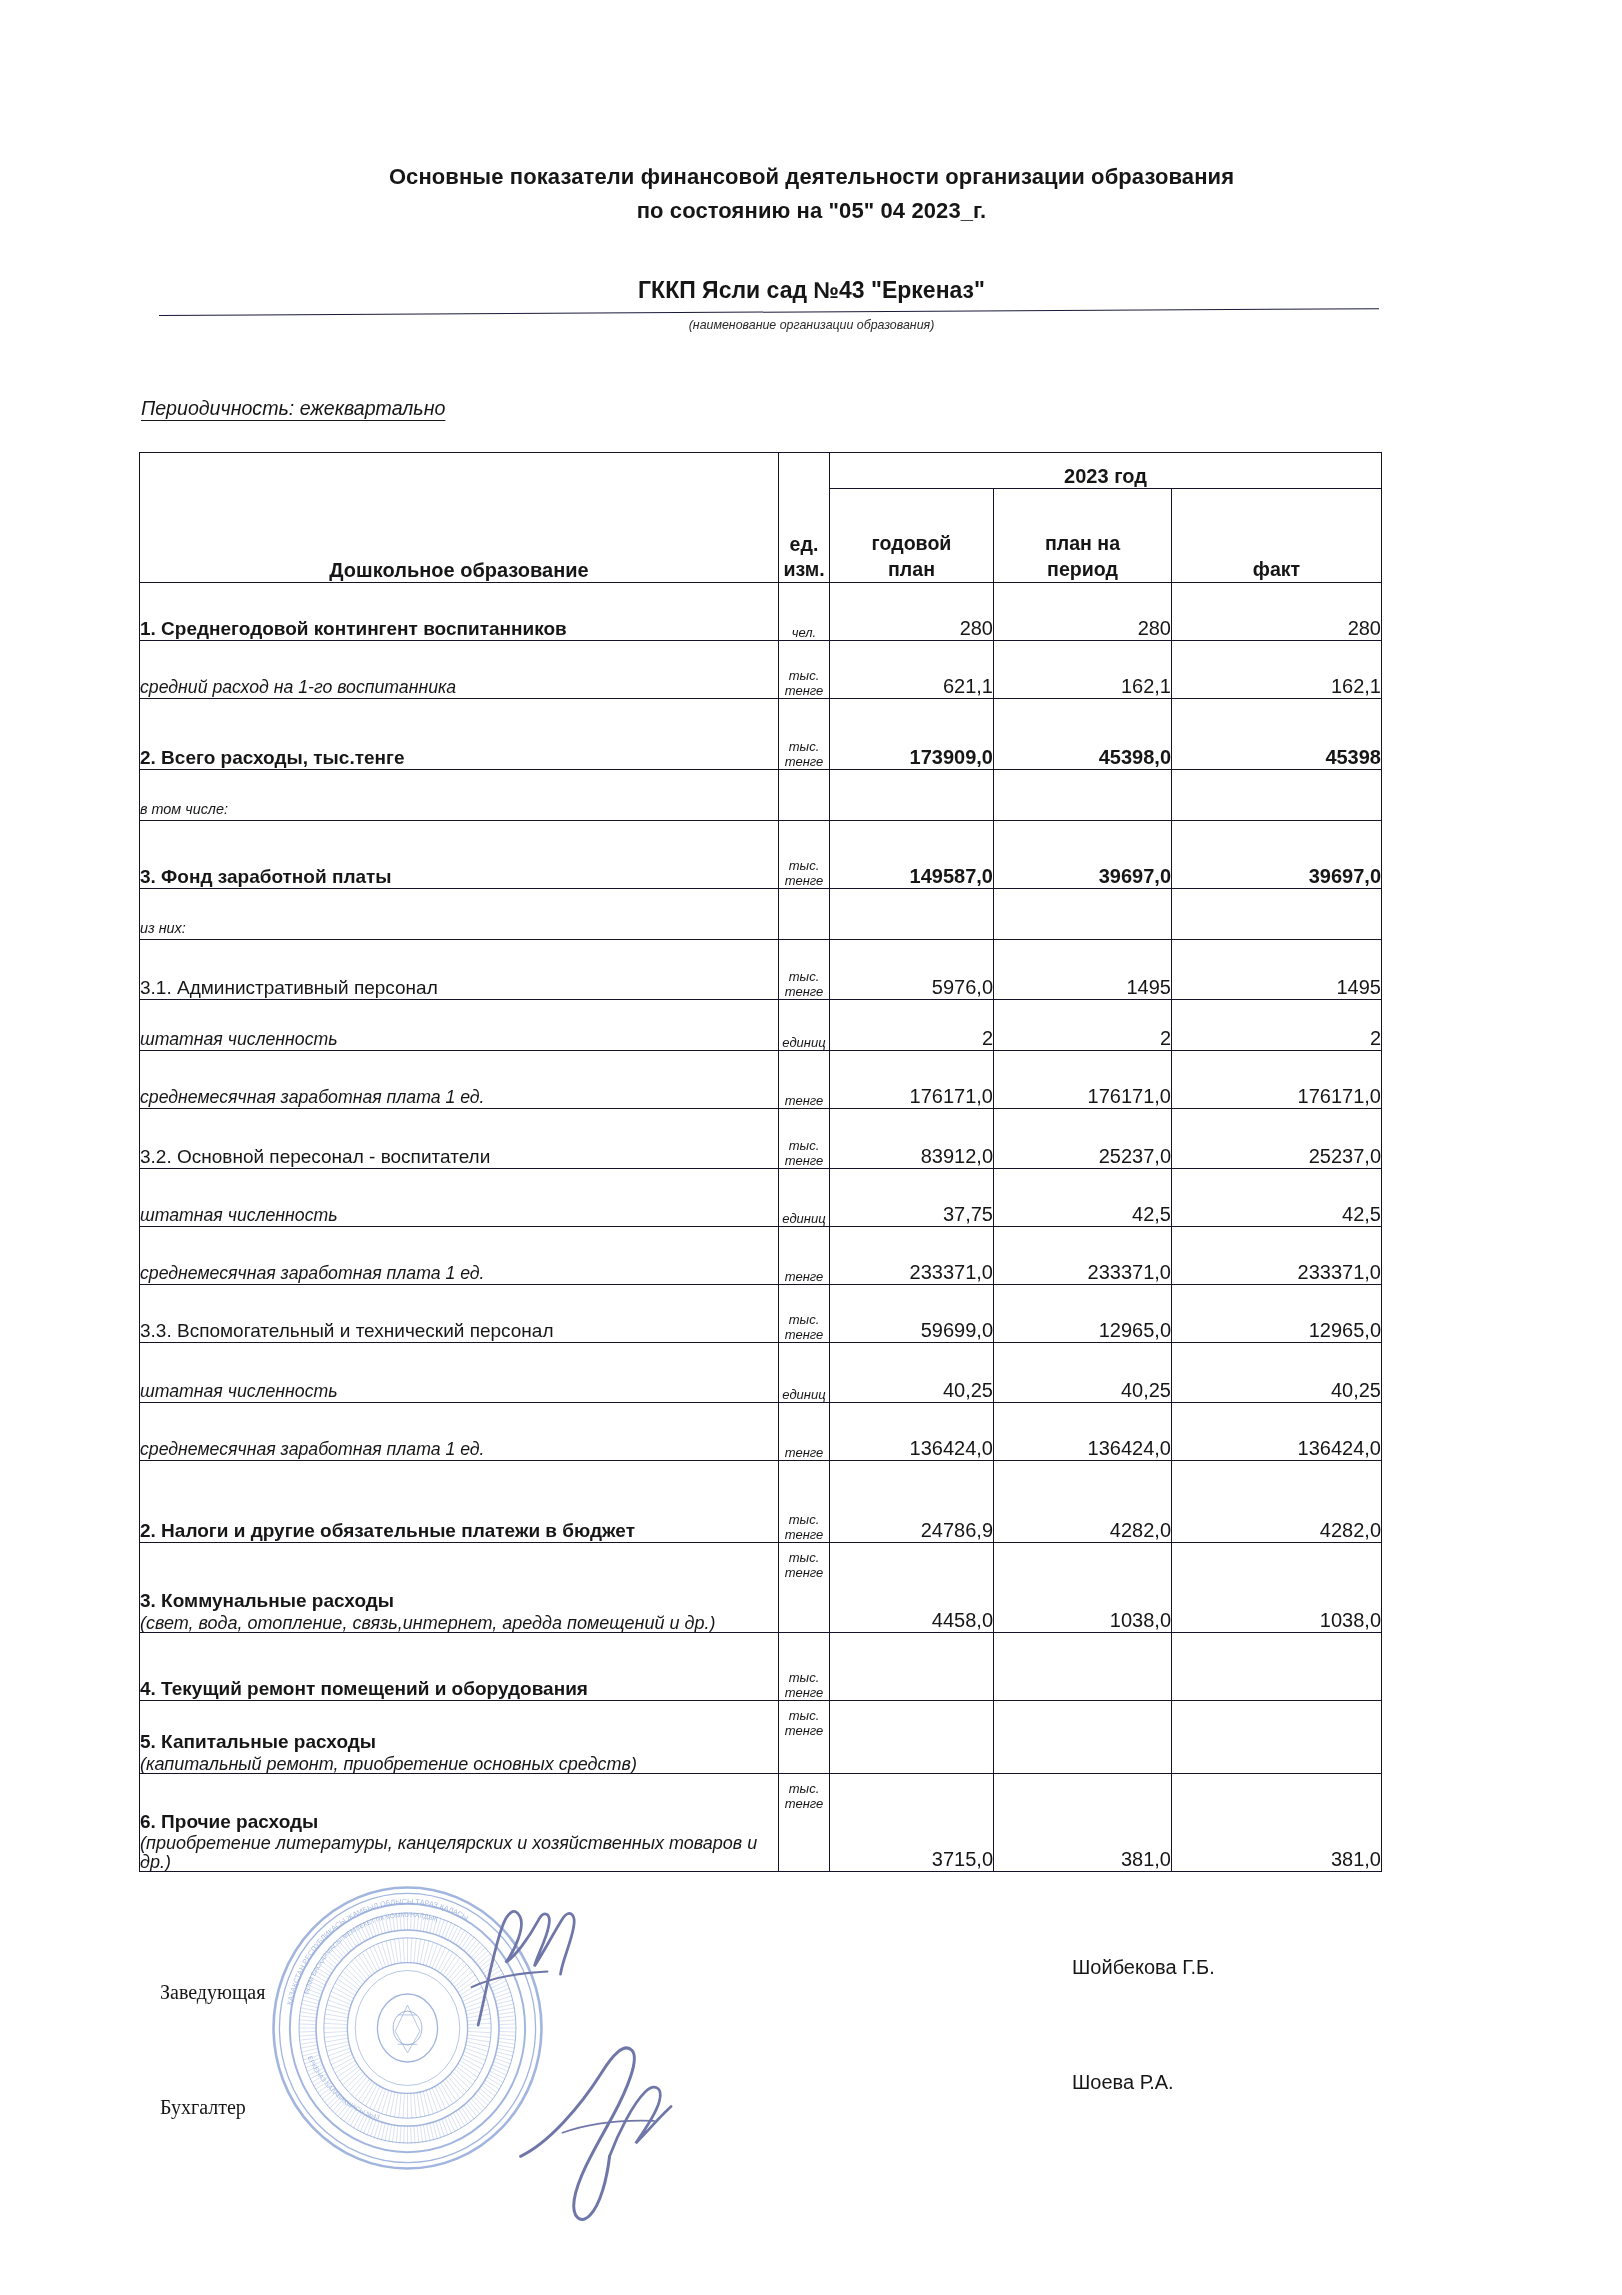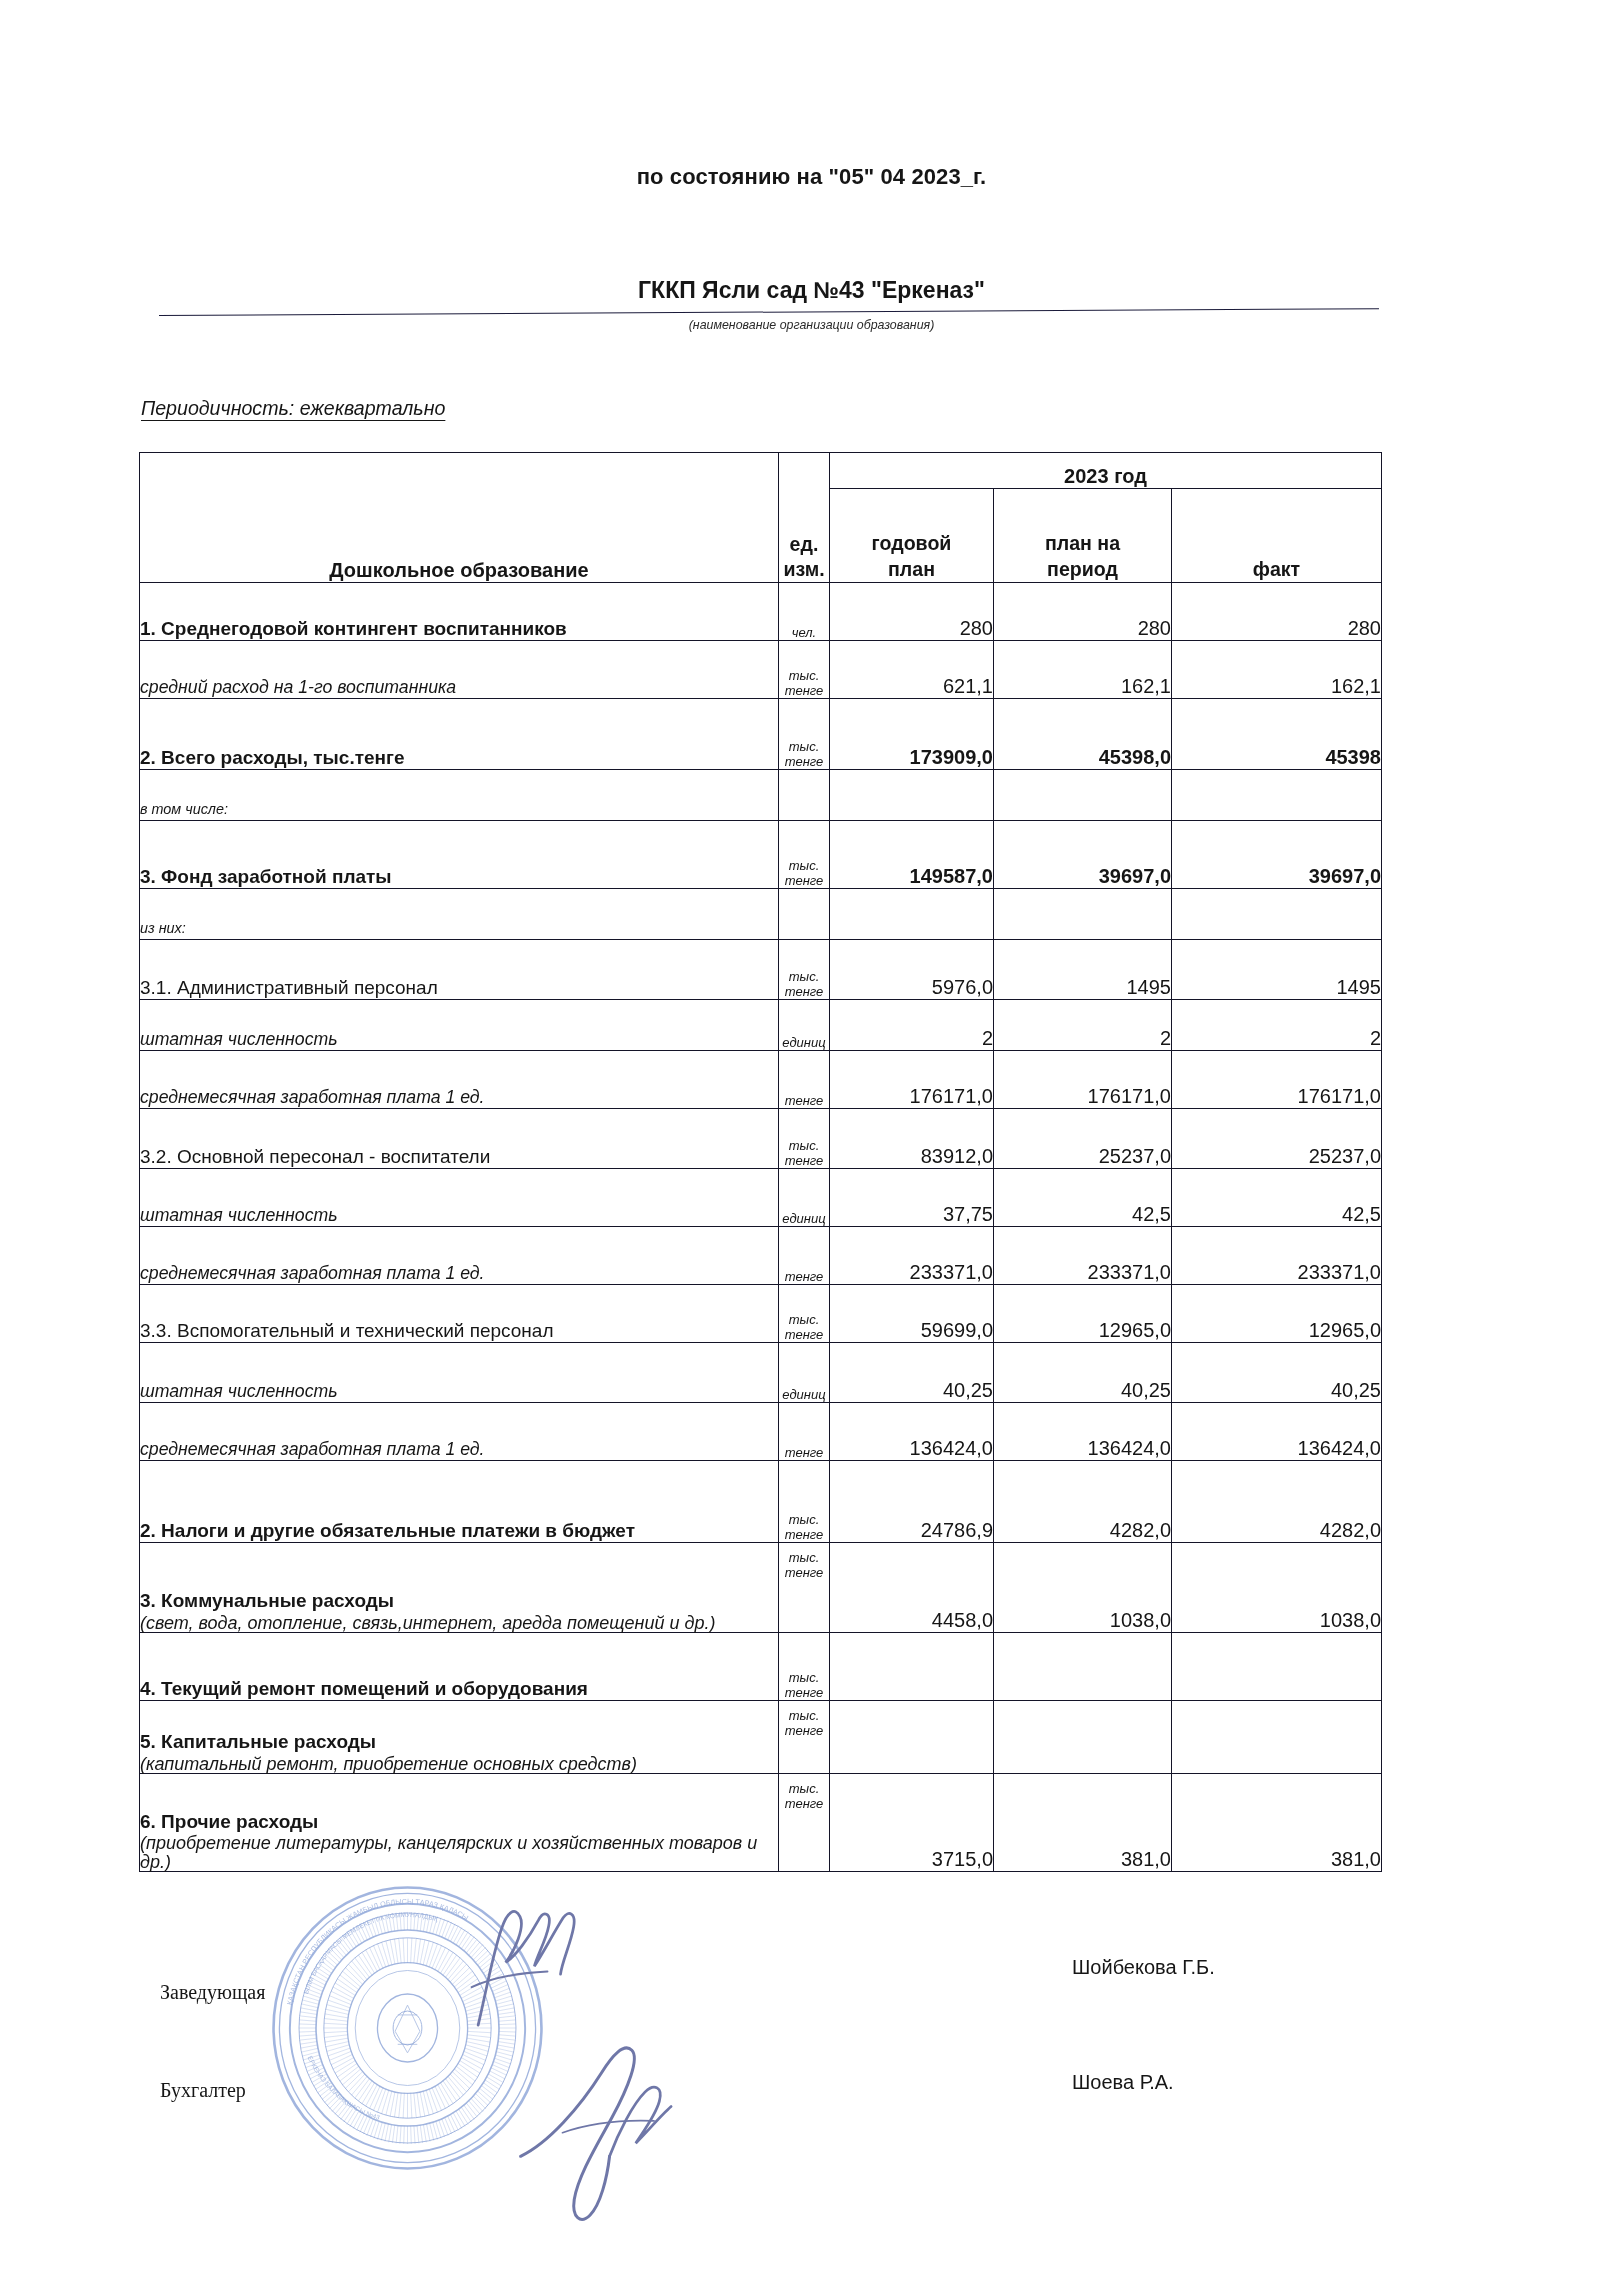--- a/index.html
+++ b/index.html
@@ -172,41 +172,42 @@
   .sig-label {
     position: absolute;
     font-size: 20px;
     font-family: Liberation Serif, serif;
   }
   .sig-name {
     position: absolute;
     font-size: 20px;
   }
   .lbl-head { left: 160px; top: 51px; }
-  .lbl-acct { left: 160px; top: 149px; }
+  .lbl-acct { left: 160px; top: 166px; }
   .nm-head  { left: 1072px; top: 26px; }
   .nm-acct  { left: 1072px; top: 141px; }
 
   
   .stamp {
     position: absolute;
     left: 267px;
     top: -46px;
     width: 281px;
     height: 288px;
     pointer-events: none;
   }
   .sig-ink { position: absolute; pointer-events: none; }
   .ink-1 { left: 452px; top: -36px; width: 170px; height: 151px; }
   .ink-2 { left: 497px; top: 98px; width: 216px; height: 216px; }
 </style>
 </head>
 <body>
 
 <div class="doc-header">
+  <div class="doc-title-line">Основные показатели финансовой деятельности организации образования</div>
   <div class="doc-title-line">по состоянию на "05"  04  2023_г.</div>
 </div>
 
 <div class="org-block">
   <div class="org-name">ГККП Ясли сад №43 "Еркеназ"</div>
 </div>
 <div class="org-rule"></div>
 <div class="org-caption">(наименование организации образования)</div>
 
 <div class="periodicity">Периодичность: ежеквартально</div>

